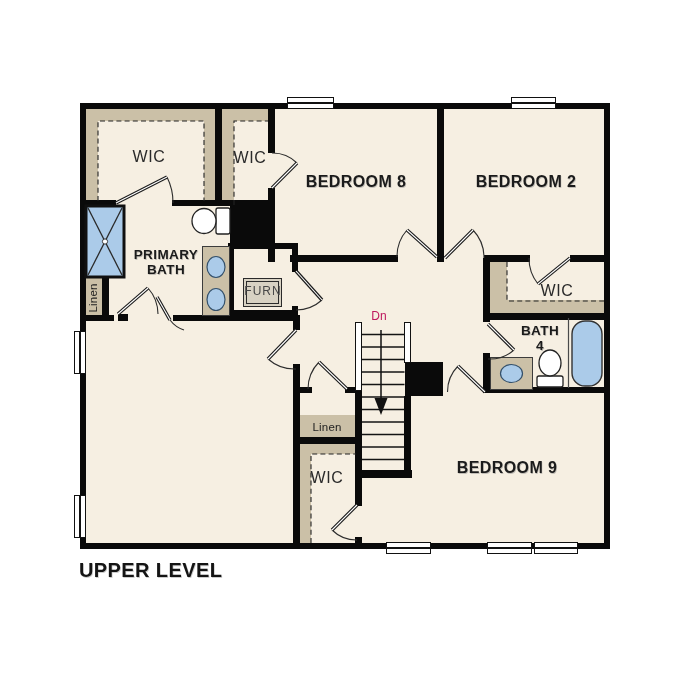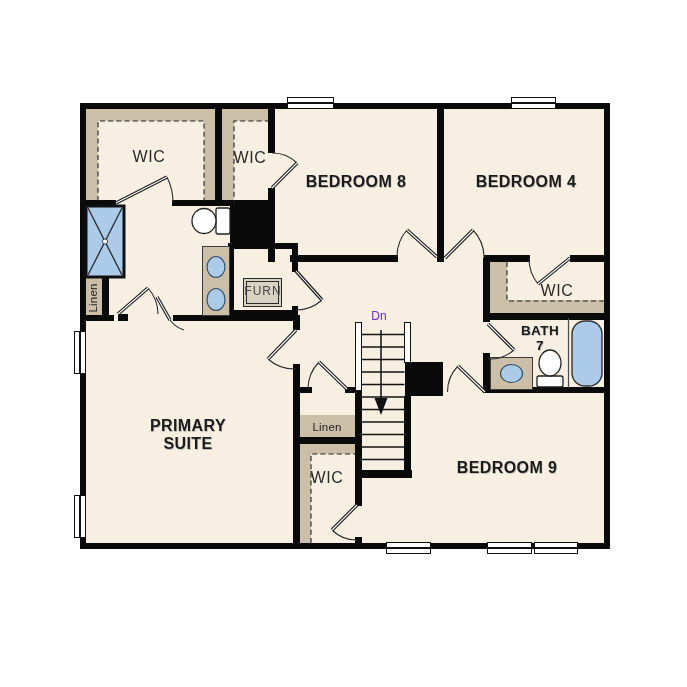--- a/index.html
+++ b/index.html
@@ -16,21 +16,21 @@
   .win .mv{position:absolute;top:0;bottom:0;left:50%;width:1.2px;margin-left:-0.6px;background:#111;}
   svg{position:absolute;left:0;top:0;}
   .lbl{position:absolute;transform:translate(-50%,-50%);color:#1b1b1b;white-space:nowrap;
     text-align:center;line-height:1.12;}
   .room{font-weight:bold;font-size:16px;letter-spacing:.4px;text-shadow:.7px .7px 0 rgba(130,130,130,.45);}
   .room.sm{font-size:13.5px;white-space:normal;}
   .closet{font-size:16px;letter-spacing:.6px;color:#2a2a2a;}
   .linen{font-size:11.5px;color:#1f1f1f;letter-spacing:.2px;}
   .linen.vert{transform:translate(-50%,-50%) rotate(-90deg);}
   .furn{font-size:12px;color:#474747;letter-spacing:1px;}
-  .dn{font-size:12px;color:#6d28d9;}
+  .dn{font-size:12px;color:#be185d;}
   .title{position:absolute;font-weight:bold;font-size:20px;letter-spacing:.4px;color:#141414;
     text-shadow:.7px .7px 0 rgba(130,130,130,.4);}
   .arc{fill:none;stroke:#2d2d2d;stroke-width:1.1;}
   .leafB{fill:none;stroke:#1c1c1c;stroke-width:3.4;}
   .leafW{fill:none;stroke:#ffffff;stroke-width:1.1;}
   .dash{fill:none;stroke:#232323;stroke-width:1.1;stroke-dasharray:5 3.2;}
   .tread{stroke:#141414;stroke-width:1.3;}
   .fixb{fill:#abcbe9;stroke:#35516b;stroke-width:1.2;}
   .wc{fill:#ffffff;stroke:#222;stroke-width:1.3;}
 </style>
@@ -239,22 +239,23 @@
       <path class="leafB" d="M357,505 L332,530"></path>
         <path class="leafW" d="M357,505 L332,530"></path>
     </g>
   </svg>
 
   <div class="lbl closet" style="left:149px;top:157px;">WIC</div>
   <div class="lbl closet" style="left:250px;top:158px;">WIC</div>
   <div class="lbl closet" style="left:557px;top:291px;">WIC</div>
   <div class="lbl closet" style="left:327px;top:478px;">WIC</div>
   <div class="lbl room" style="left:356px;top:182px;">BEDROOM 8</div>
-  <div class="lbl room" style="left:526px;top:182px;">BEDROOM 4</div>
+  <div class="lbl room" style="left:526px;top:182px;">BEDROOM 2</div>
   <div class="lbl room" style="left:507px;top:468px;">BEDROOM 9</div>
-  <div class="lbl room" style="left:188px;top:435px;width:100px;white-space:normal;">PRIMARY SUITE</div>
-  <div class="lbl room sm" style="left:540px;top:338px;width:50px;">BATH 7</div>
+  <div class="lbl room sm" style="left:166px;top:262px;width:82px;">PRIMARY BATH</div>
+  <div class="lbl room sm" style="left:540px;top:338px;width:50px;">BATH 4</div>
   <div class="lbl linen vert" style="left:93px;top:298px;">Linen</div>
   <div class="lbl linen" style="left:327px;top:427px;">Linen</div>
   <div class="lbl furn" style="left:263px;top:292px;">FURN</div>
   <div class="lbl dn" style="left:379px;top:317px;">Dn</div>
 
+  <div class="title" style="left:79px;top:559px;">UPPER LEVEL</div>
 </div>
 
 </body></html>

